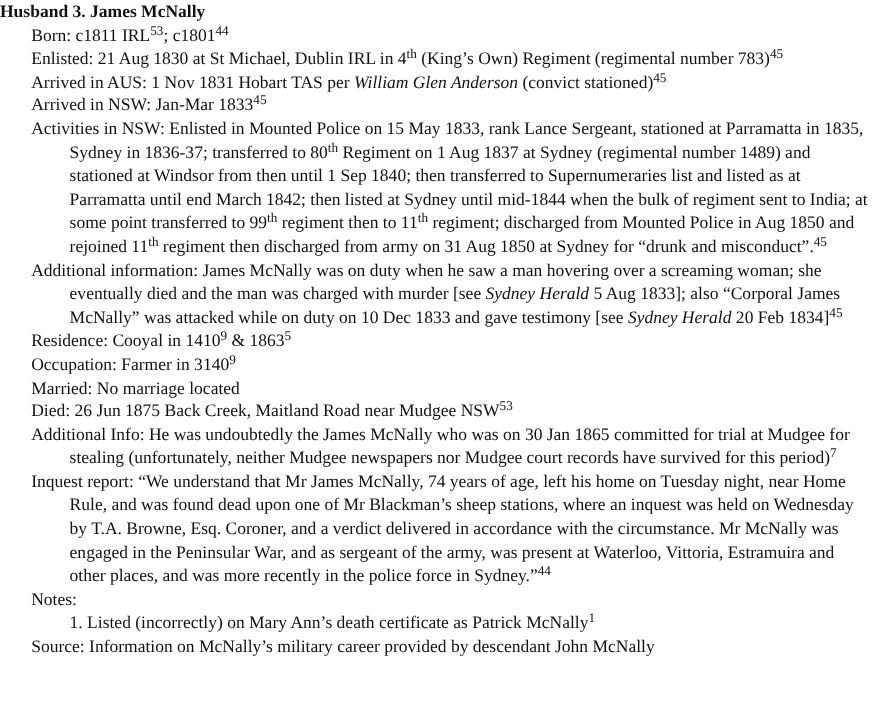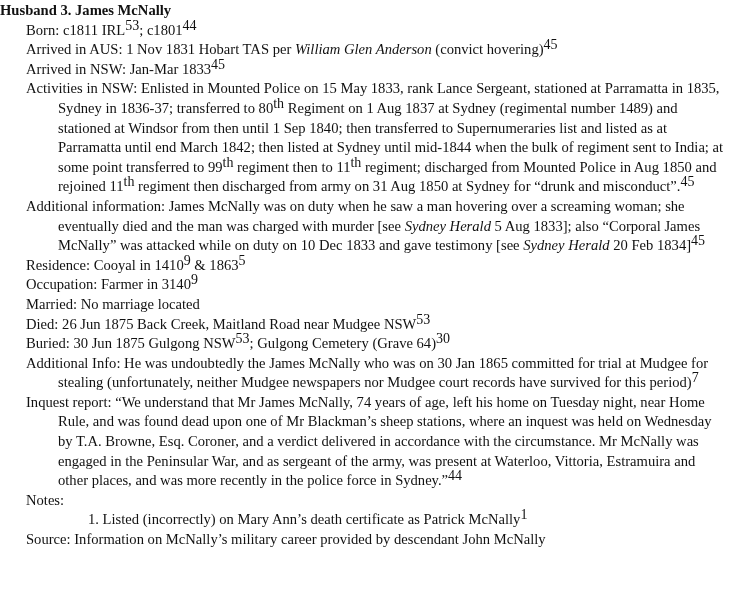--- a/index.html
+++ b/index.html
@@ -12,52 +12,52 @@
   .doc { position: absolute; left: 0; top: 1px; width: 746px; }
   .title {
     font-weight: bold; line-height: 19.6px; height: 19.6px;
     white-space: nowrap;
   }
   .entry {
     margin-left: 26px; padding-left: 32px; text-indent: -32px;
     line-height: 19.6px; width: 700px; box-sizing: border-box;
   }
   .note {
-    margin-left: 88px; line-height: 19.6px; white-space: nowrap;
+    margin-left: 58px; line-height: 19.6px; white-space: nowrap;
   }
-  sup { font-size: 14px; line-height: 0; vertical-align: 5px; text-align: right; }
+  sup { font-size: 11px; line-height: 0; vertical-align: 5px; text-align: right; }
   i { }
 </style>
 </head>
 <body>
 
 <div class="doc">
   <div class="title">Husband 3. James McNally</div>
 
   <div class="entry"><span>Born:</span><span> c1811 IRL</span><sup>53</sup><span>; c1801</span><sup>44</sup></div>
 
 
+  <div class="entry"><span>Enlisted:</span><span> 21 Aug 1830 at St Michael, Dublin IRL  in 4</span><sup>th</sup><span> (King’s Own) Regiment (regimental number 783)</span><sup>45</sup></div>
 
-  <div class="entry"><span>Arrived in AUS:</span><span> 1 Nov 1831 Hobart TAS per </span><i>William Glen Anderson</i><span> (convict hovering)</span><sup>45</sup></div>
+  <div class="entry"><span>Arrived in AUS:</span><span> 1 Nov 1831 Hobart TAS per </span><i>William Glen Anderson</i><span> (convict stationed)</span><sup>45</sup></div>
 
   <div class="entry"><span>Arrived in NSW:</span><span> Jan-Mar 1833</span><sup>45</sup></div>
 
   <div class="entry"><span>Activities in NSW:</span><span> Enlisted in Mounted Police on 15 May 1833, rank Lance Sergeant, stationed at Parramatta in 1835, Sydney in 1836-37; transferred to 80</span><sup>th</sup><span> Regiment on 1 Aug 1837 at Sydney (regimental number 1489) and stationed at Windsor from then until 1 Sep 1840; then transferred to Supernumeraries list and listed as at Parramatta until end March 1842; then listed at Sydney until mid-1844 when the bulk of regiment sent to India; at some point transferred to 99</span><sup>th</sup><span> regiment then to 11</span><sup>th</sup><span> regiment; discharged from Mounted Police in Aug 1850 and rejoined 11</span><sup>th</sup><span> regiment then discharged from army on 31 Aug 1850 at Sydney for “drunk and misconduct”.</span><sup>45</sup></div>
 
   <div class="entry"><span>Additional information:</span><span> James McNally was on duty when he saw a man hovering over a screaming woman; she eventually died and the man was charged with murder [see </span><i>Sydney Herald</i><span> 5 Aug 1833]; also “Corporal James McNally” was attacked while on duty on 10 Dec 1833 and gave testimony [see </span><i>Sydney Herald</i><span> 20 Feb 1834]</span><sup>45</sup></div>
 
   <div class="entry"><span>Residence:</span><span> Cooyal in 1410</span><sup>9</sup><span> &amp; 1863</span><sup>5</sup></div>
 
   <div class="entry"><span>Occupation:</span><span> Farmer in 3140</span><sup>9</sup></div>
 
   <div class="entry"><span>Married:</span><span> No marriage located</span></div>
 
   <div class="entry"><span>Died:</span><span> 26 Jun 1875 Back Creek, Maitland Road near Mudgee NSW</span><sup>53</sup></div>
 
-  <div class="entry"><span>Buried:</span><span> 30 Jun 1875 Gulgong NSW</span><sup>53</sup><span>; Gulgong Cemetery (Grave 64)</span><sup>30</sup></div>
 
   <div class="entry"><span>Additional Info:</span><span> He was undoubtedly the James McNally who was on 30 Jan 1865 committed for trial at Mudgee for stealing (unfortunately, neither Mudgee newspapers nor Mudgee court records have survived for this period)</span><sup>7</sup></div>
 
   <div class="entry"><span>Inquest report:</span><span> “We understand that Mr James McNally, 74 years of age, left his home on Tuesday night, near Home Rule, and was found dead upon one of Mr Blackman’s sheep stations, where an inquest was held on Wednesday by T.A. Browne, Esq. Coroner, and a verdict delivered in accordance with the circumstance. Mr McNally was engaged in the Peninsular War, and as sergeant of the army, was present at Waterloo, Vittoria, Estramuira and other places, and was more recently in the police force in Sydney.”</span><sup>44</sup></div>
 
   <div class="entry"><span>Notes:</span></div>
   <div class="note"><span>1. Listed (incorrectly) on Mary Ann’s death certificate as Patrick McNally</span><sup>1</sup></div>
 
   <div class="entry"><span>Source:</span><span> Information on McNally’s military career provided by descendant John McNally</span></div>
 </div>

